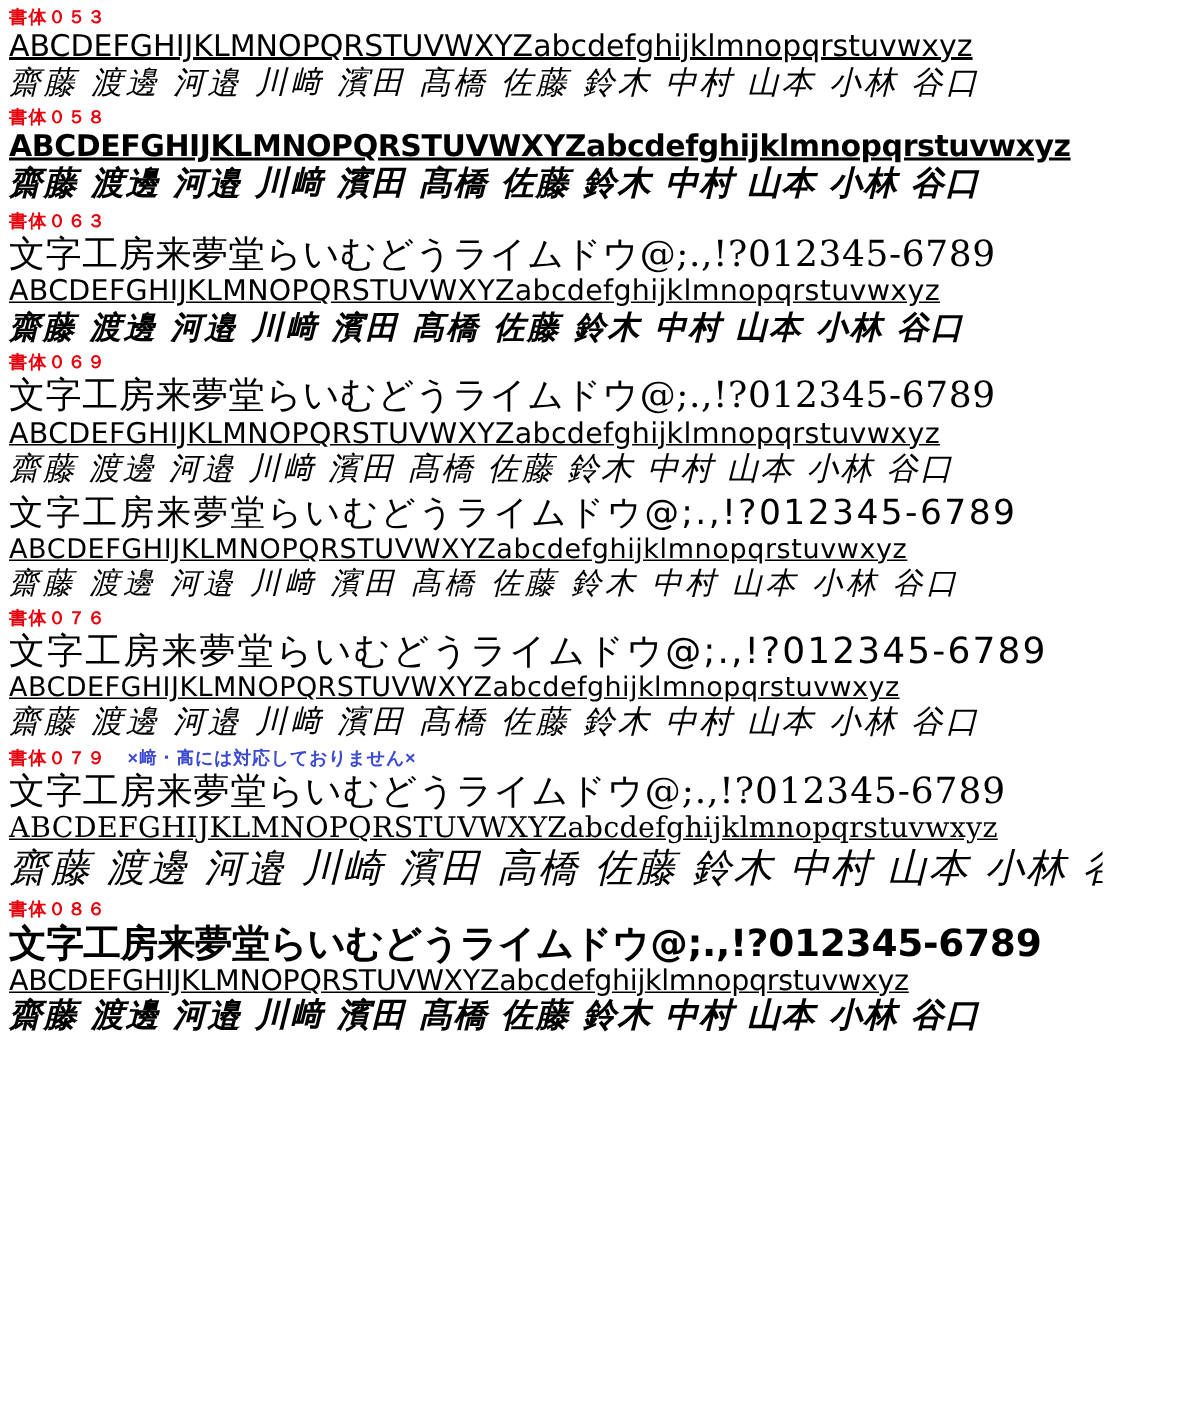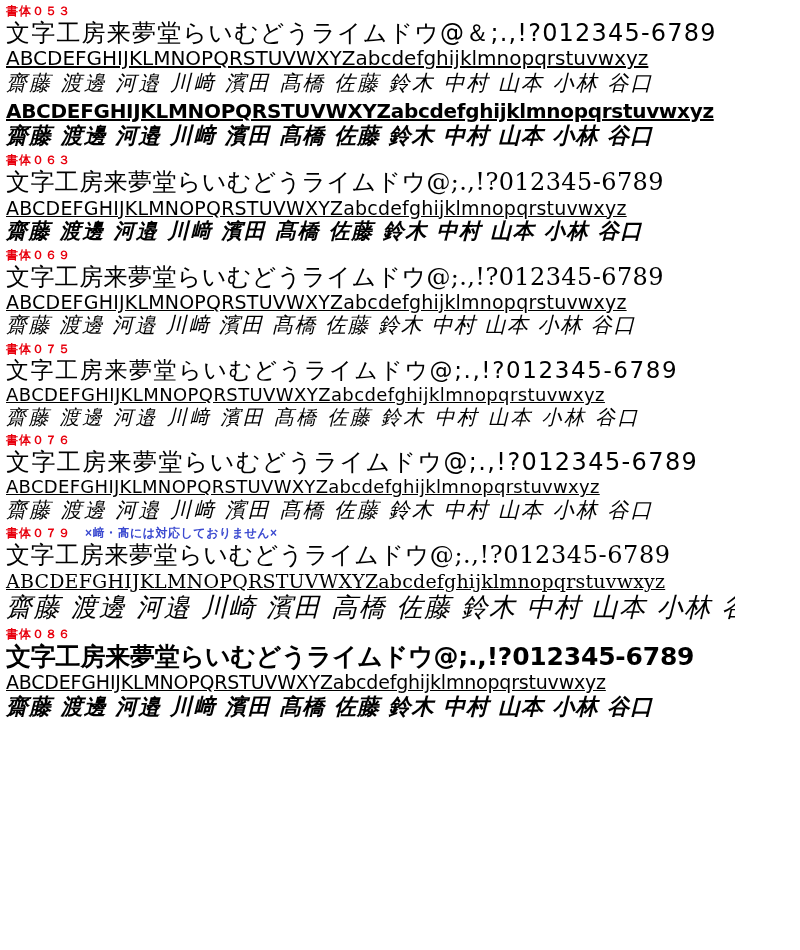--- a/index.html
+++ b/index.html
@@ -104,26 +104,29 @@
 </head>
 <body>
 
 <div class="page">
 
   <div class="sample-block s053">
     <div class="block-head">
       <span class="block-label">書体０５３</span>
       <span class="block-note"></span>
     </div>
-    <div class="line line-jp">文字工房来夢堂らいむどうライムドウ@＆;.,!?012345-6789</div>
     <div class="line line-latin">ABCDEFGHIJKLMNOPQRSTUVWXYZabcdefghijklmnopqrstuvwxyz</div>
     <div class="line line-names">齋藤 渡邊 河邉 川﨑 濱田 髙橋 佐藤 鈴木 中村 山本 小林 谷口</div>
   </div>
 
   <div class="sample-block s058">
+    <div class="block-head">
+      <span class="block-label">書体０５８</span>
+      <span class="block-note"></span>
+    </div>
     <div class="line line-latin">ABCDEFGHIJKLMNOPQRSTUVWXYZabcdefghijklmnopqrstuvwxyz</div>
     <div class="line line-names">齋藤 渡邊 河邉 川﨑 濱田 髙橋 佐藤 鈴木 中村 山本 小林 谷口</div>
   </div>
 
   <div class="sample-block s063">
     <div class="block-head">
       <span class="block-label">書体０６３</span>
       <span class="block-note"></span>
     </div>
     <div class="line line-jp">文字工房来夢堂らいむどうライムドウ@;.,!?012345-6789</div>
@@ -135,24 +138,20 @@
     <div class="block-head">
       <span class="block-label">書体０６９</span>
       <span class="block-note"></span>
     </div>
     <div class="line line-jp">文字工房来夢堂らいむどうライムドウ@;.,!?012345-6789</div>
     <div class="line line-latin">ABCDEFGHIJKLMNOPQRSTUVWXYZabcdefghijklmnopqrstuvwxyz</div>
     <div class="line line-names">齋藤 渡邊 河邉 川﨑 濱田 髙橋 佐藤 鈴木 中村 山本 小林 谷口</div>
   </div>
 
   <div class="sample-block s075">
-    <div class="block-head">
-      <span class="block-label">書体０７５</span>
-      <span class="block-note"></span>
-    </div>
     <div class="line line-jp">文字工房来夢堂らいむどうライムドウ@;.,!?012345-6789</div>
     <div class="line line-latin">ABCDEFGHIJKLMNOPQRSTUVWXYZabcdefghijklmnopqrstuvwxyz</div>
     <div class="line line-names">齋藤 渡邊 河邉 川﨑 濱田 髙橋 佐藤 鈴木 中村 山本 小林 谷口</div>
   </div>
 
   <div class="sample-block s076">
     <div class="block-head">
       <span class="block-label">書体０７６</span>
       <span class="block-note"></span>
     </div>

